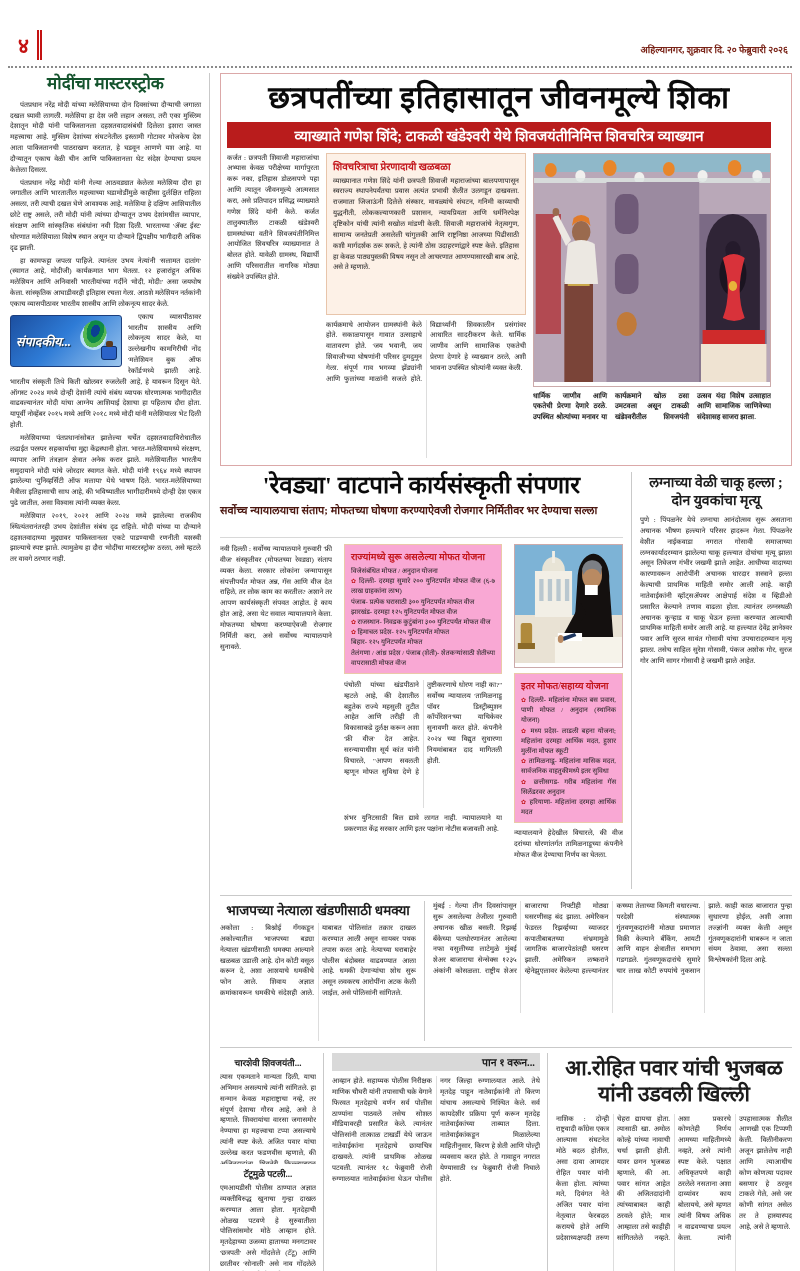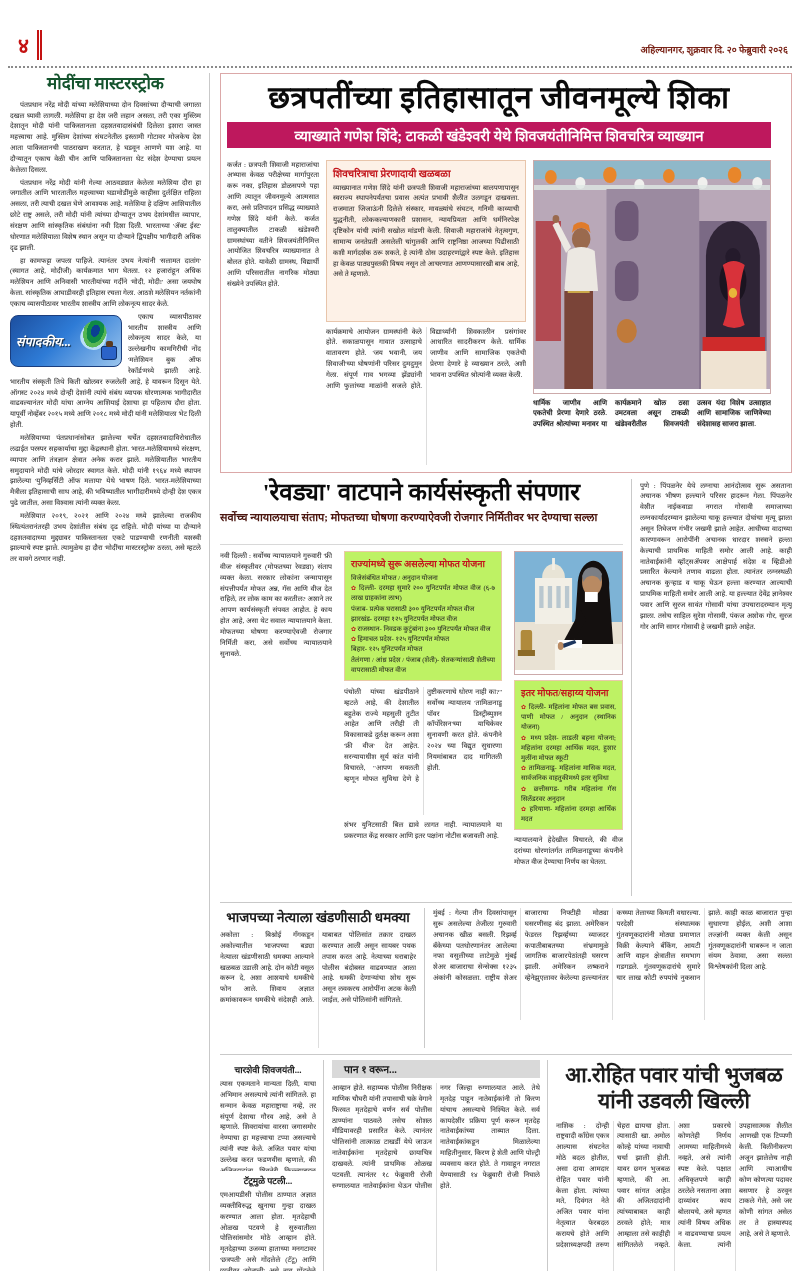--- a/index.html
+++ b/index.html
@@ -27,58 +27,58 @@
 
   .body-txt { font-size:7px; line-height:1.55; text-align:justify; color:#222; }
   .body-txt p { text-indent:10px; margin-bottom:2px; }
 
   .left-headline { font-size:17px; font-weight:900; text-align:center; color:#14532d;
     line-height:1.1; margin-bottom:6px; }
 
   
   .edit-box { float:left; width:112px; height:52px; margin:3px 6px 3px 0;
     background:linear-gradient(135deg,#1c4fa0 0%,#2e7bd6 45%,#9cc6ee 100%);
-    border:1px solid #1b3e7e; border-radius:8px; position:relative; overflow:hidden; }
+    border:1px solid #1b3e7e; border-radius:3px; position:relative; overflow:hidden; }
   .edit-box .label { position:absolute; left:5px; top:17px; color:#fff; font-weight:900;
     font-style:italic; font-size:12.5px; text-shadow:1px 1px 1px #123; }
   .feather { position:absolute; right:14px; top:4px; width:26px; height:30px;
     background:radial-gradient(ellipse at 50% 35%, #083b8f 0 22%, #0c8a3e 23% 45%, #56b84a 46% 62%, #bfe3f7 63% 100%);
     border-radius:50% 50% 50% 50%/60% 60% 40% 40%; transform:rotate(18deg); opacity:.95; }
   .inkpot { position:absolute; right:4px; bottom:6px; width:16px; height:14px;
     background:#2b63c9; border:1px solid #10306b; border-radius:2px 2px 3px 3px; }
   .inkpot:before { content:""; position:absolute; left:4px; top:-6px; width:7px; height:6px;
     background:#5c3a1e; border-radius:2px; }
 
   
   .rightzone { display:flex; flex-direction:column; gap:6px; }
 
   
   .lead-frame { border:1px solid #dba8a8; padding:6px 20px 4px 6px; }
   .lead-headline { font-size:31px; font-weight:900; text-align:center; color:#0a0a0a;
     letter-spacing:.5px; line-height:1.15; }
-  .red-band { background:#be185d; color:#fff; font-weight:bold; font-size:14.5px;
-    text-align:center; padding:3px 2px; margin:6px 0 12px 0; }
+  .red-band { background:#b91c1c; color:#fff; font-weight:bold; font-size:14.5px;
+    text-align:center; padding:3px 2px; margin:6px 0 5px 0; }
   .lead-grid { display:grid; grid-template-columns:92px 200px 1fr; gap:7px; }
   .prerna-box { background:#fdf1e7; border:1px solid #e8c5ab; padding:5px 6px; height:162px; overflow:hidden; }
   .prerna-title { color:#c3161c; font-weight:900; font-size:10px; margin-bottom:3px; }
   .mid-follow { margin-top:5px; column-count:2; column-gap:8px; column-rule:1px solid #ddd; height:138px; overflow:hidden;}
   .photo-wrap { display:flex; flex-direction:column; }
   .photo-frame { border:1px solid #caa; }
   .caption { font-size:7px; font-weight:bold; line-height:1.5; text-align:justify;
     column-count:3; column-gap:8px; margin-top:4px; height:42px; overflow:hidden; }
   .lead-col1 { height:308px; overflow:hidden; }
 
   
   .mid-row { display:grid; grid-template-columns:1fr 152px; gap:8px; }
   .rev-art { border-right:1px solid #c9c9c9; padding-right:8px; }
   .rev-headline { font-size:24px; font-weight:900; text-align:center; color:#0a0a0a; line-height:1.1; }
   .rev-subhead { font-size:11px; font-weight:bold; color:#4a150e; text-align:left;
     border-bottom:1px solid #d8d8d8; padding:4px 0 20px 0; margin-bottom:6px; }
   .rev-grid { display:grid; grid-template-columns:112px 158px 1fr; gap:12px; }
-  .scheme-box { background:#bef264; border:1px solid #eac9a8; padding:5px 6px; }
+  .scheme-box { background:#f9a8d4; border:1px solid #eac9a8; padding:5px 6px; }
   .scheme-title { color:#c3161c; font-weight:900; font-size:9.5px; margin-bottom:3px; }
   .scheme-box ul { list-style:none; }
   .scheme-box li { font-size:6.8px; line-height:1.5; text-align:justify; }
   .scheme-box li:before { content:"✿ "; color:#c3161c; font-size:6px; }
   .scheme-box li.plain:before { content:""; }
   .rev-col1 { height:345px; overflow:hidden; }
   .rev-mid-follow { column-count:2; column-gap:8px; column-rule:1px solid #ddd;
     margin-top:6px; height:128px; overflow:hidden; }
   .judgewrap { border:1px solid #caa; margin-bottom:5px; }
   .rev-foot { margin-top:5px; height:58px; overflow:hidden; }
@@ -97,22 +97,22 @@
   .market-body { column-count:4; column-gap:8px; column-rule:1px solid #ddd; height:112px; overflow:hidden;}
 
   
   .row4 { display:grid; grid-template-columns:104px 216px 1fr; gap:8px;
     border-top:1px solid #c9c9c9; padding-top:5px; }
   .minihead { font-size:9px; font-weight:900; text-align:center; margin:3px 0; }
   .shiv-col { border-right:1px solid #c9c9c9; padding-right:7px; }
   .shiv-body1 { height:92px; overflow:hidden; }
   .shiv-body2 { height:108px; overflow:hidden; }
   .p1-block { border-right:1px solid #c9c9c9; padding-right:7px; }
-  .p1-bar { background:#d9d9d9; text-align:left; font-weight:900; font-size:10.5px;
-    padding:2px 12px; margin-bottom:5px; }
+  .p1-bar { background:#d9d9d9; text-align:right; font-weight:900; font-size:10.5px;
+    padding:2px 5px; margin-bottom:5px; }
   .p1-body { column-count:2; column-gap:8px; column-rule:1px solid #ddd; height:200px; overflow:hidden;}
   .rohit-headline { font-size:21px; font-weight:900; text-align:center; line-height:1.25; margin:2px 0 6px 0; }
   .rohit-body { column-count:4; column-gap:8px; column-rule:1px solid #ddd; height:160px; overflow:hidden;}
 </style>
 </head>
 <body>
 
 <div class="page">
 
   <div class="masthead">
@@ -266,20 +266,21 @@
                   <li>छत्तीसगड- गरीब महिलांना गॅस सिलेंडरवर अनुदान</li>
                   <li>हरियाणा- महिलांना दरमहा आर्थिक मदत</li>
                 </ul>
               </div>
               <div class="rev-foot body-txt">न्यायालयाने हेदेखील विचारले, की वीज दरांच्या धोरणांतर्गत तामिळनाडूच्या कंपनीने मोफत वीज देण्याचा निर्णय का घेतला.</div>
             </div>
           </div>
         </div>
 
         <div class="knife-art">
+          <div class="knife-headline">लग्नाच्या वेळी चाकू हल्ला ; दोन युवकांचा मृत्यू</div>
           <div class="knife-body body-txt">पुणे : पिंपळनेर येथे लग्नाचा आनंदोत्सव सुरू असताना अचानक भीषण हल्ल्याने परिसर हादरून गेला. पिंपळनेर वेशीत नाईकवाडा नगरात गोसावी समाजाच्या लग्नकार्यादरम्यान झालेल्या चाकू हल्ल्यात दोघांचा मृत्यू झाला असून तिघेजण गंभीर जखमी झाले आहेत. आधीच्या वादाच्या कारणावरून आरोपींनी अचानक धारदार शस्त्राने हल्ला केल्याची प्राथमिक माहिती समोर आली आहे. काही नातेवाईकांनी व्हॉट्सॲपवर आक्षेपार्ह संदेश व व्हिडीओ प्रसारित केल्याने तणाव वाढला होता. त्यानंतर लग्नस्थळी अचानक कुऱ्हाड व चाकू घेऊन हल्ला करण्यात आल्याची प्राथमिक माहिती समोर आली आहे. या हल्ल्यात देवेंद्र ज्ञानेश्वर पवार आणि सुरज सावंत गोसावी यांचा उपचारादरम्यान मृत्यू झाला. तसेच साहिल सुरेश गोसावी, पंकज अशोक गोर, सुरज गोर आणि सागर गोसावी हे जखमी झाले आहेत.</div>
         </div>
       </div>
 
       <div class="row3">
         <div class="bjp-art">
           <div class="bjp-headline">भाजपच्या नेत्याला खंडणीसाठी धमक्या</div>
           <div class="bjp-body body-txt">अकोला : बिश्नोई गँगकडून अकोल्यातील भाजपच्या बड्या नेत्याला खंडणीसाठी धमक्या आल्याने खळबळ उडाली आहे. दोन कोटी वसूल करून दे, अशा आशयाचे धमकीचे फोन आले. शिवाय अज्ञात क्रमांकावरून धमकीचे संदेशही आले. याबाबत पोलिसांत तक्रार दाखल करण्यात आली असून सायबर पथक तपास करत आहे. नेत्याच्या घराबाहेर पोलीस बंदोबस्त वाढवण्यात आला आहे. धमकी देणाऱ्यांचा शोध सुरू असून लवकरच आरोपींना अटक केली जाईल, असे पोलिसांनी सांगितले.</div>
         </div>
         <div>

